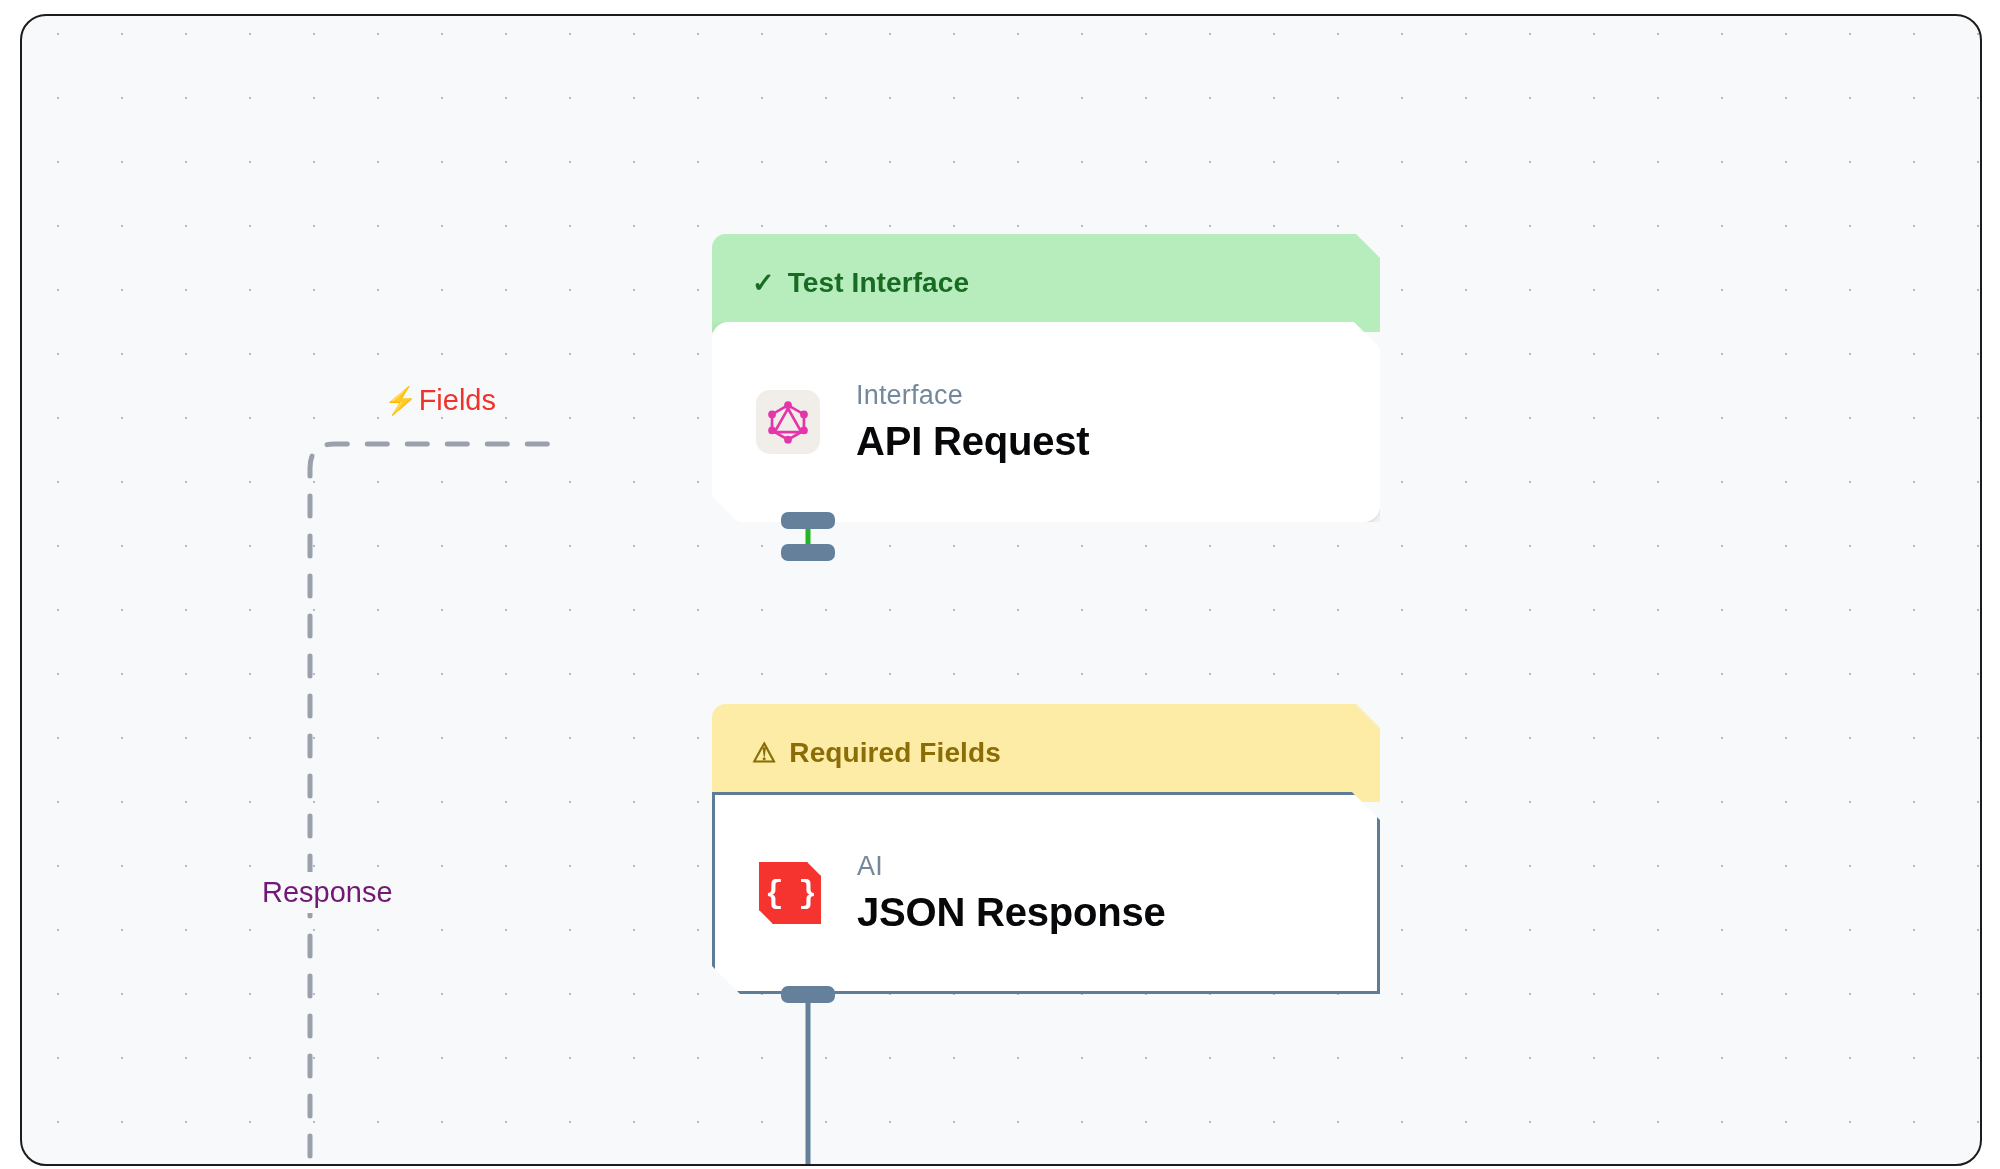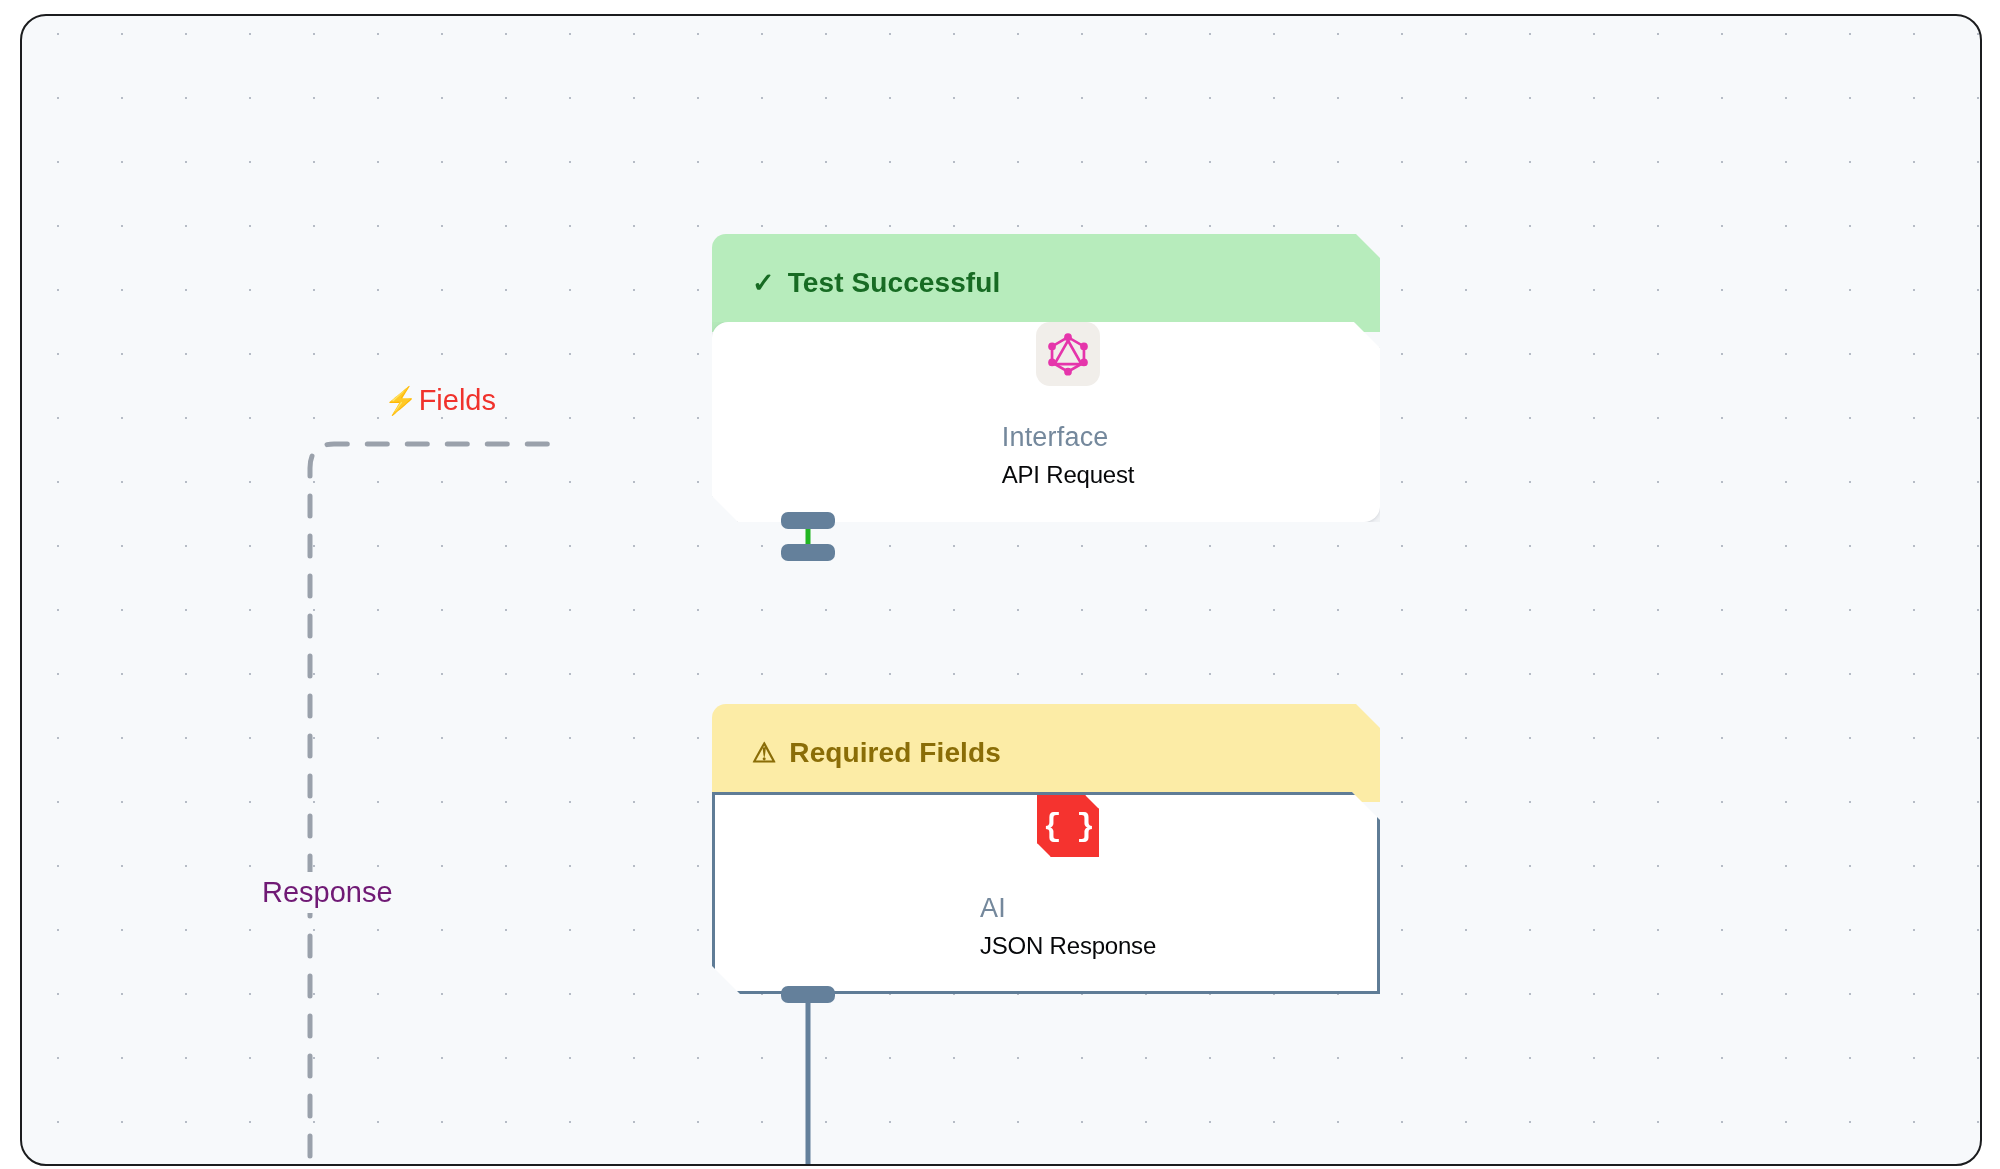--- a/index.html
+++ b/index.html
@@ -58,25 +58,25 @@
   }
   .card.outlined {
     border: 3px solid #5f7c96;
     background: #ffffff;
     clip-path: polygon(0 0, calc(100% - 28px) 0, 100% 28px, 100% 100%, 28px 100%, 0 calc(100% - 28px));
   }
 
   .card-inner {
     position: absolute;
     left: 44px; top: 0; right: 0; bottom: 0;
-    display: flex; align-items: center; gap: 36px; flex-direction: column;
+    display: flex; align-items: center; gap: 36px;
   }
   .card-text { display: flex; flex-direction: column; gap: 8px; }
   .subtitle { font-size: 27px; color: #74889c; font-weight: 400; letter-spacing: .2px; }
-  .title { font-size: 24px; color: #07080a; font-weight: 400; letter-spacing: -.2px; }
+  .title { font-size: 40px; color: #07080a; font-weight: 700; letter-spacing: -.2px; }
 
   
   .icon-tile {
     width: 64px; height: 64px;
     display: flex; align-items: center; justify-content: center;
     flex: 0 0 auto;
   }
   .icon-tile.graphql { background: #f1eeea; border-radius: 14px; }
   .icon-tile.json {
     background: #f5332f;
@@ -130,21 +130,21 @@
   </div>
 
   <div class="flow-label response" style="left: 228px; top: 856px;">
     <span>Response</span>
   </div>
 
   <div class="node" style="left: 690px; top: 218px;">
 
     <div class="banner success">
       <span class="bicon">✓</span>
-      <span>Test Successful</span>
+      <span>Test Interface</span>
     </div>
 
     <div class="card plain" style="top: 88px;">
       <div class="card-inner">
         <div class="icon-tile graphql">
           <svg width="42" height="44" viewBox="0 0 50 52">
             <g stroke="#e535ab" stroke-width="3.2" fill="none">
               <path d="M25 6 L6 17 L6 36 L25 47 L44 36 L44 17 Z"></path>
               <path d="M25 10 L9 38 L41 38 Z"></path>
             </g>

